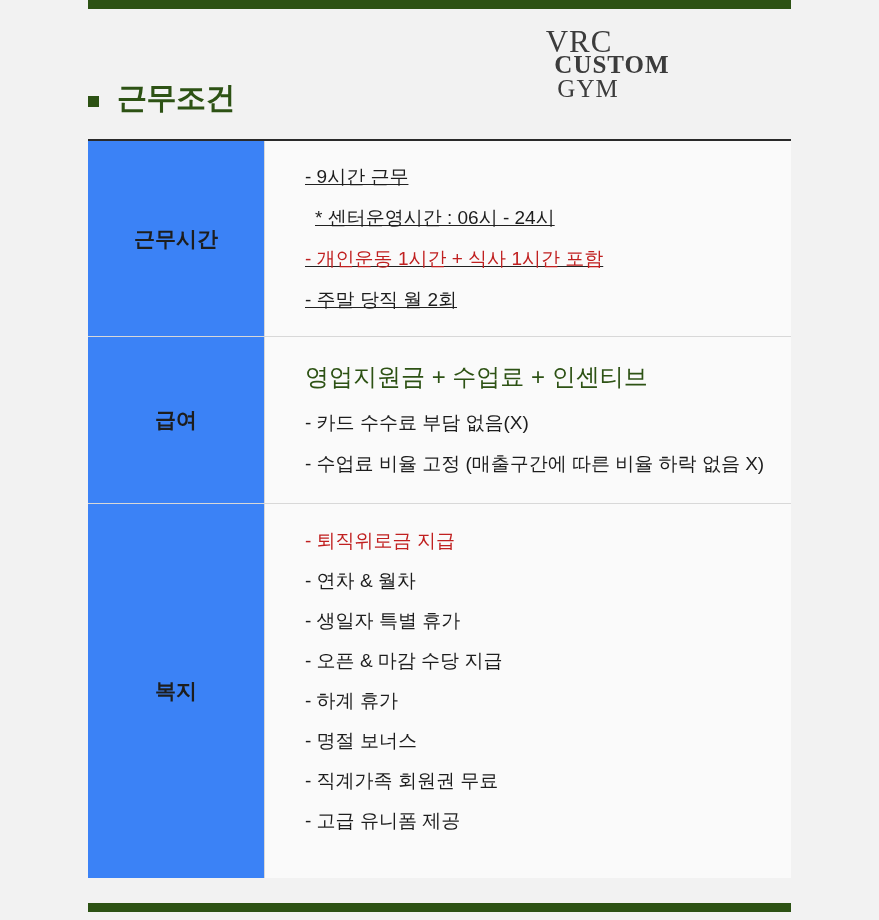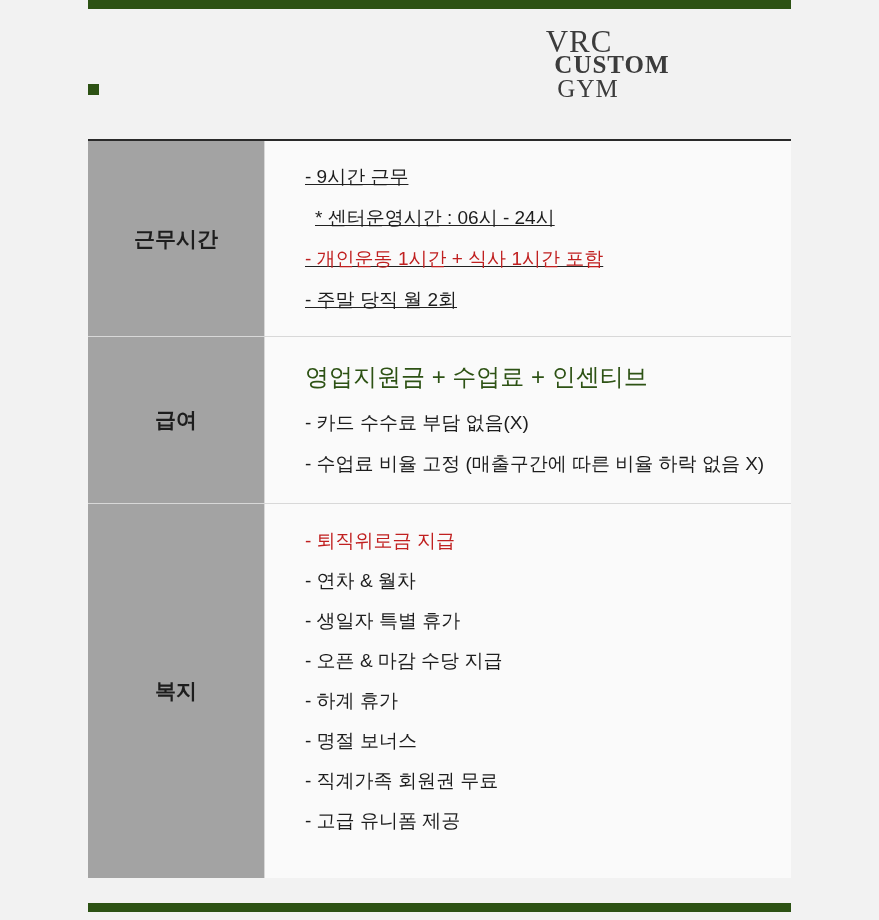--- a/index.html
+++ b/index.html
@@ -106,21 +106,21 @@
     left: 88px;
     width: 703px;
     border-collapse: collapse;
   }
   .table tr {
     border-bottom: 1px solid #d8d8d8;
   }
   .table tr:last-child { border-bottom: none; }
   .th-cell {
     width: 176px;
-    background: #a3a3a3;
+    background: #3b82f6;
     border-right: 1px solid #d8d8d8;
     text-align: center;
     vertical-align: middle;
     font-size: 21px;
     font-weight: bold;
     color: #1d1d1d;
     padding: 0;
   }
   .td-cell {
     background: #fafafa;
@@ -156,20 +156,21 @@
   <div class="bar bar-top"></div>
 
   <div class="logo">
     <span class="l1">VRC</span>
     <span class="l2">CUSTOM</span>
     <span class="l3">GYM</span>
   </div>
 
   <div class="title-row">
     <span class="title-bullet"></span>
+    <span class="title-text">근무조건</span>
   </div>
 
   <div class="title-rule"></div>
 
   <table class="table">
     <tbody>
       <tr class="row-hours">
         <td class="th-cell">근무시간</td>
         <td class="td-cell">
           <p class="line">- 9시간 근무</p>

